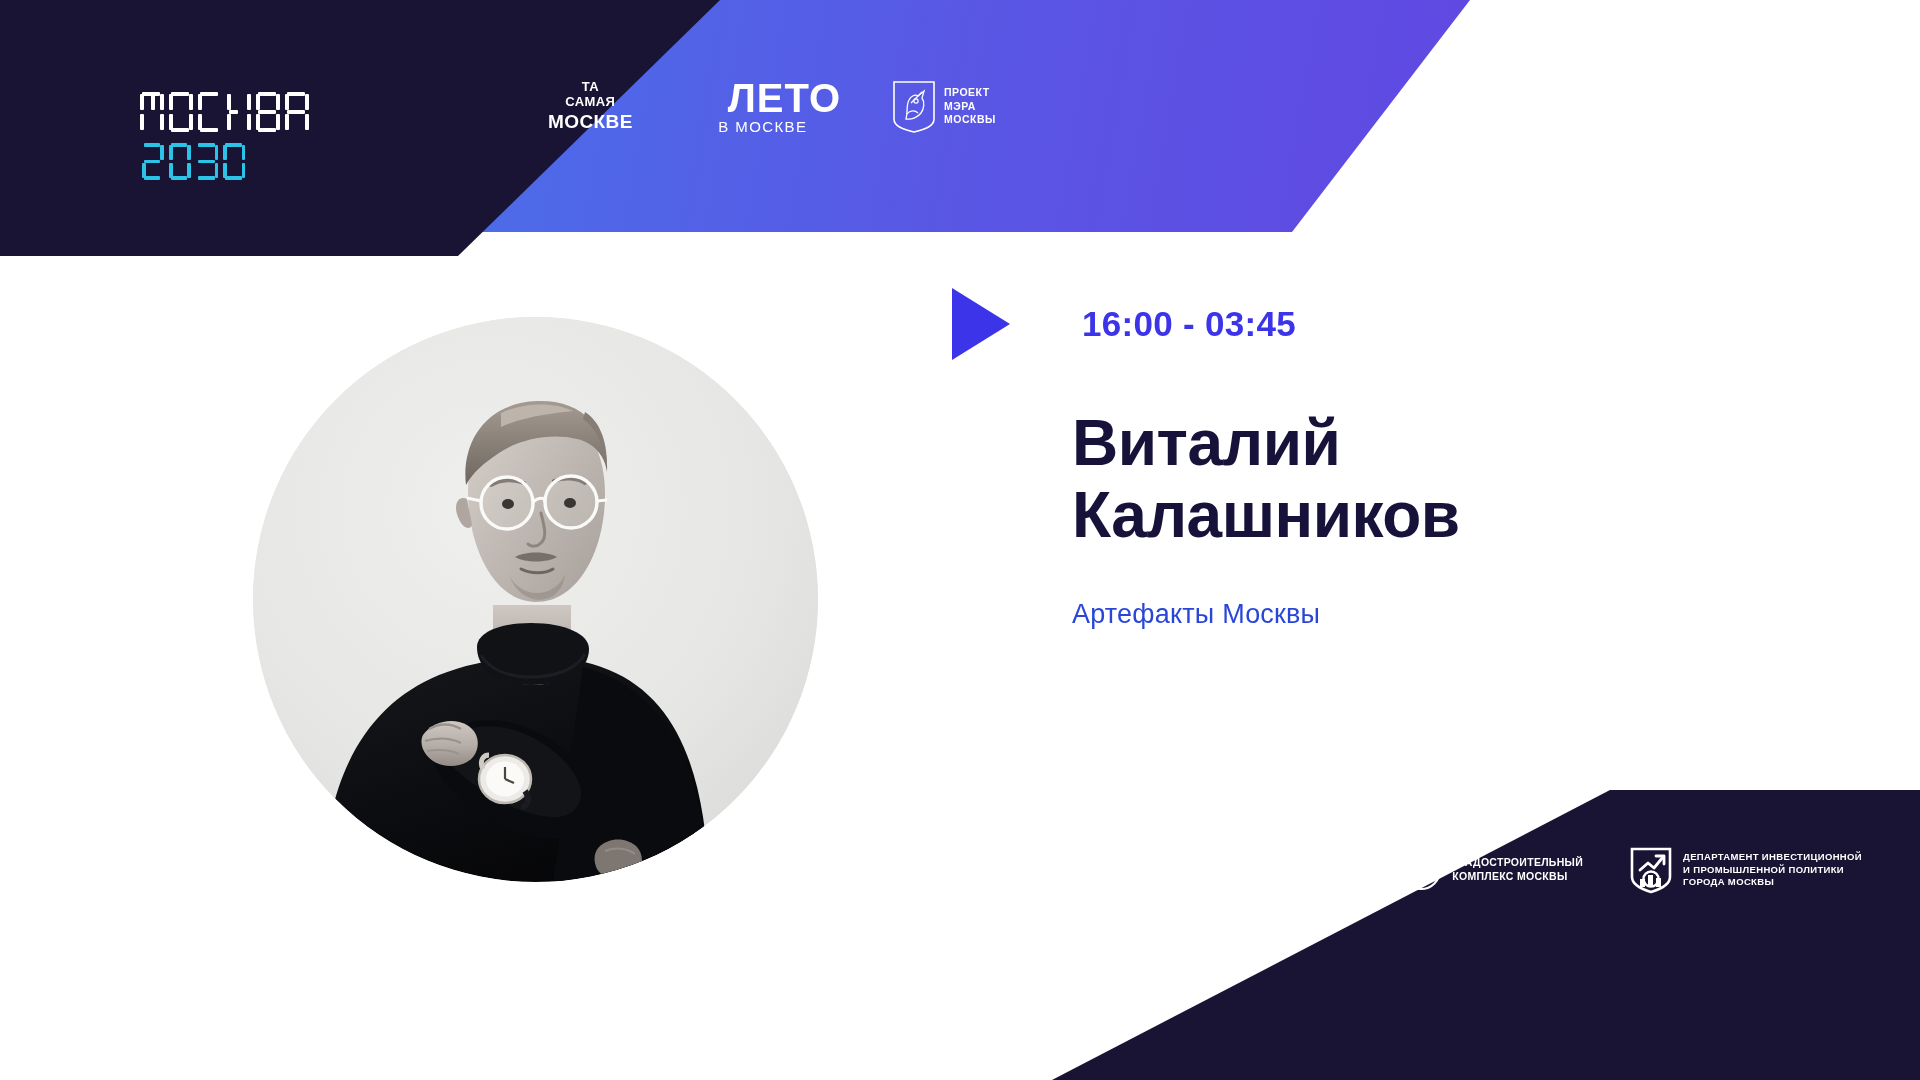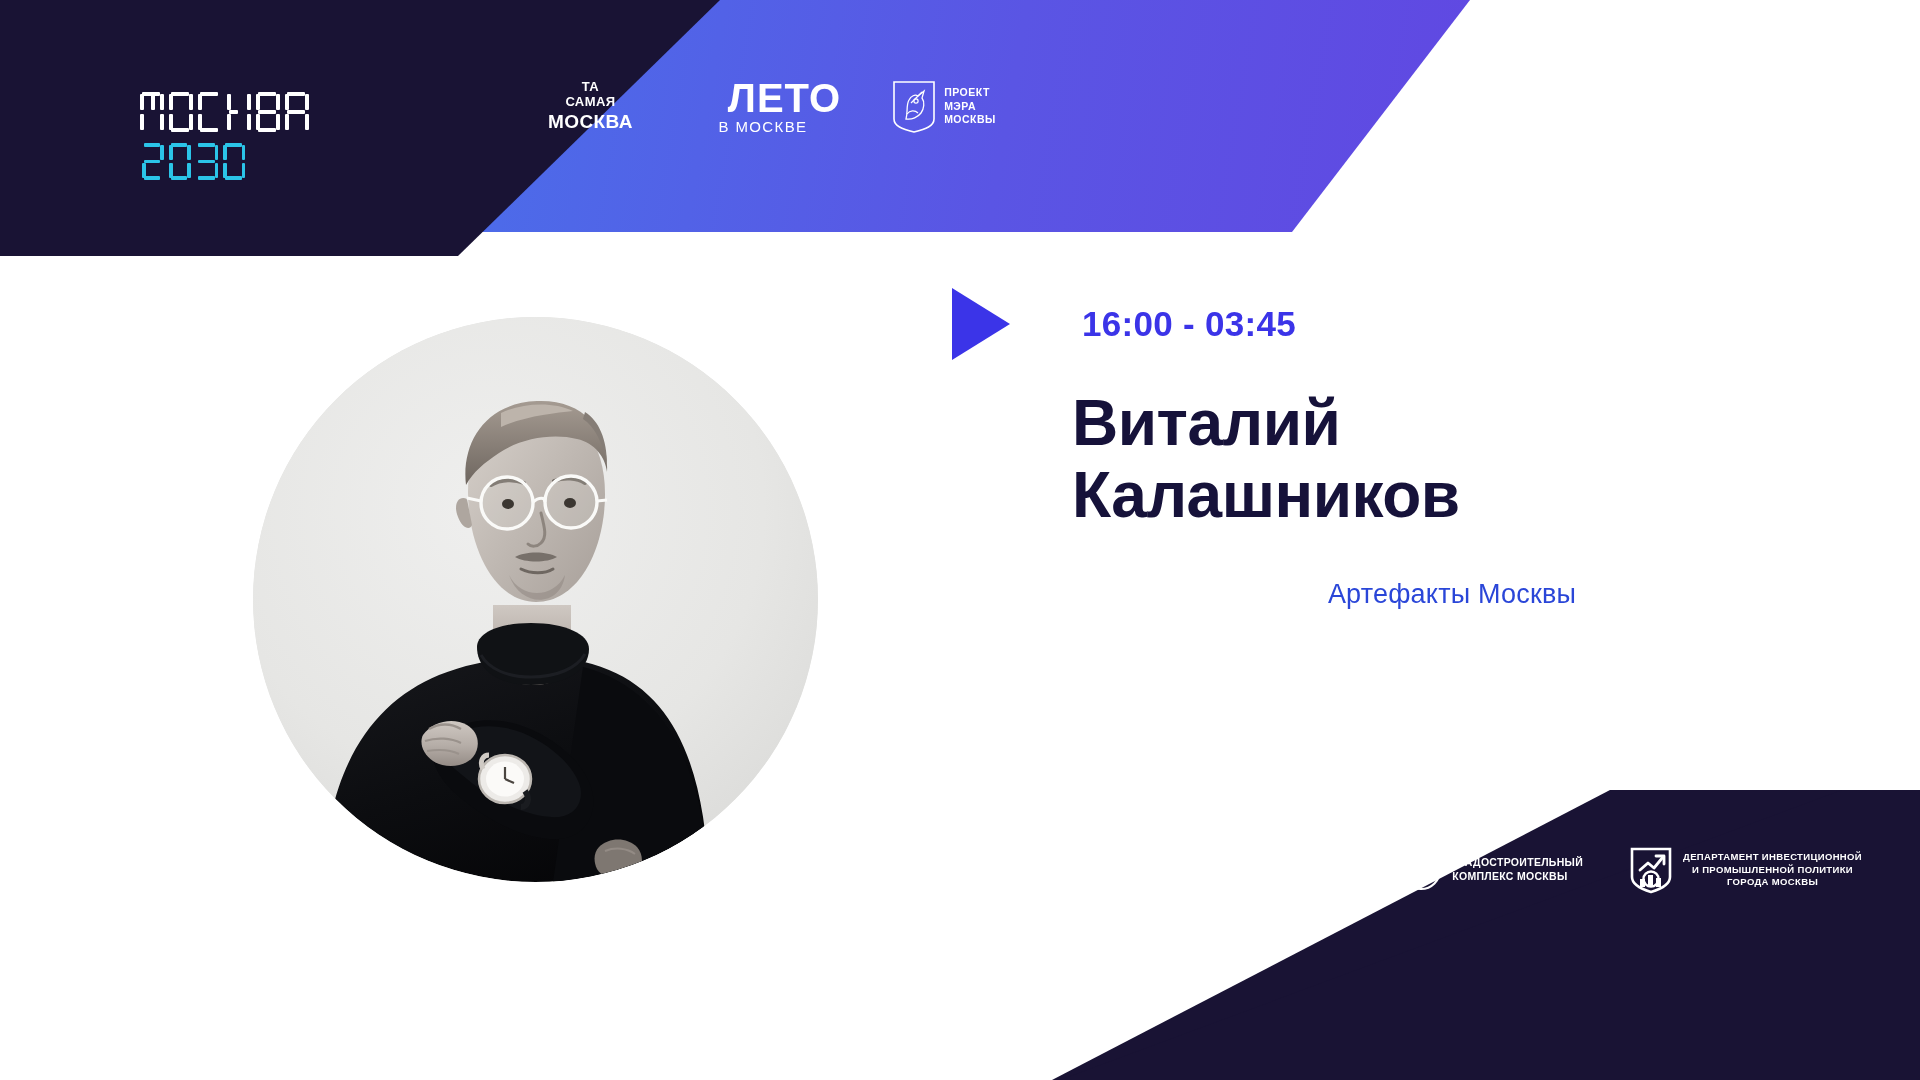--- a/index.html
+++ b/index.html
@@ -78,32 +78,32 @@
     border-top:36px solid transparent;
     border-bottom:36px solid transparent;
     border-left:58px solid #3B34E8;
     margin-left:-120px;
   }
   .time-txt {
     font-size:35px; font-weight:800; color:#3B34E8; letter-spacing:.3px;
   }
 
   .speaker-name {
-    margin-top:28px;
+    margin-top:48px;
     font-size:64px; font-weight:800; color:#16123A;
     line-height:1.12; letter-spacing:-0.5px;
   }
   .speaker-desc {
     margin-top:26px;
     font-size:19px; font-weight:600; color:#2A2546;
     line-height:1.42; max-width:600px;
   }
   .topic {
     margin-top:48px;
-    font-size:27px; font-weight:500; color:#2A46D8; letter-spacing:.2px;text-align:center;
+    font-size:27px; font-weight:500; color:#2A46D8; letter-spacing:.2px;
   }
 
   
   .photo-wrap {
     position:absolute; left:253px; top:317px; width:565px; height:565px;
     border-radius:50%; overflow:hidden; background:#E4E4E2; z-index:4;
   }
   .photo-svg { width:100%; height:100%; display:block; }
 
   
@@ -121,21 +121,21 @@
     position:absolute; right:58px; bottom:186px; z-index:7;
     display:flex; align-items:center; gap:46px;
   }
   .flogo { display:flex; align-items:center; gap:10px; }
   .flogo .ftxt {
     color:#fff; font-size:11px; font-weight:700;
     line-height:1.32; letter-spacing:.3px;
   }
   .flogo .ftxt.mt { font-size:14px; font-weight:700; letter-spacing:0; }
   .flogo .ftxt.caps { text-transform:uppercase; font-size:10.5px; }
-  .flogo .ftxt.tiny { font-size:9.5px; text-transform:uppercase; letter-spacing:.35px;text-align:center;}
+  .flogo .ftxt.tiny { font-size:9.5px; text-transform:uppercase; letter-spacing:.35px;}
   svg { display:block; }
 </style>
 </head>
 <body>
 
 <div class="stage">
 
   <div class="header-blue"></div>
   <div class="header-dark"></div>
 
@@ -221,21 +221,21 @@
         </span>
       </div>
 
   </div>
 
   <div class="hdr-logos">
 
     <div class="tsm">
       <div class="l1">ТА</div>
       <div class="l2">САМАЯ</div>
-      <div class="l3">МОСКВА</div>
+      <div class="l3">МОСКВЕ</div>
     </div>
 
     <div class="leto">
       <span class="big">ЛЕТО</span>
       <span class="small">В МОСКВЕ</span>
     </div>
 
     <div class="mayor">
       <span>
         <svg width="42" height="52" viewBox="0 0 42 52">

